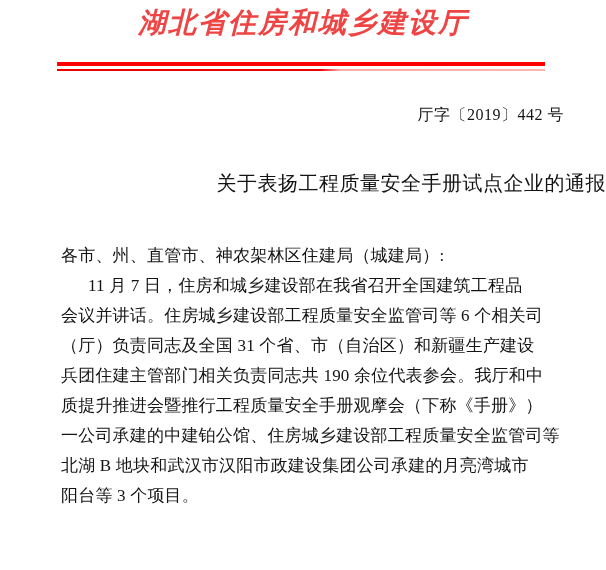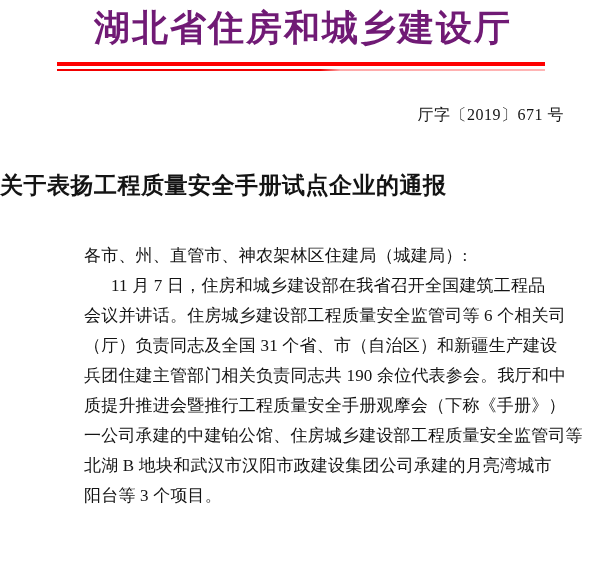--- a/index.html
+++ b/index.html
@@ -15,25 +15,26 @@
     overflow: hidden;
     font-family: "Liberation Serif", "DejaVu Serif", serif;
     color: #141414;
   }
   .header-title {
     position: absolute;
     top: 4px;
     left: 0;
     right: 0;
     text-align: center;
-    font-size: 36px;
+    font-size: 28px;
     font-weight: bold;
     letter-spacing: 2px;
-    color: #701a75;
+    color: #ef4444;
     white-space: nowrap;
+    font-style: italic;
   }
   .rule-thick {
     position: absolute;
     top: 62px;
     left: 57px;
     width: 488px;
     height: 4px;
     background: #fe0000;
   }
   .rule-thin {
@@ -50,56 +51,55 @@
     right: 42px;
     font-size: 16px;
     letter-spacing: 0.5px;
     white-space: nowrap;
   }
   .notice-title {
     position: absolute;
     top: 170px;
     left: 0;
     right: 0;
-    text-align: left;
-    font-size: 23px;
-    font-weight: bold;
+    text-align: right;
+    font-size: 20px;
+    font-weight: normal;
     letter-spacing: 0.5px;
     white-space: nowrap;
   }
   .content {
     position: absolute;
     top: 241px;
     left: 61px;
     width: 492px;
     font-size: 17px;
     line-height: 30px;
     letter-spacing: 0.2px;
-    margin-left: 23px;
   }
   .line {
     height: 30px;
     white-space: nowrap;
   }
   .line.indent {
     padding-left: 27px;
   }
 </style>
 </head>
 <body>
 
 <div class="page">
 
   <div class="header-title">湖北省住房和城乡建设厅</div>
 
   <div class="rule-thick"></div>
 
   <div class="rule-thin"></div>
 
-  <div class="doc-number">厅字〔2019〕671 号</div>
+  <div class="doc-number">厅字〔2019〕442 号</div>
 
   <div class="notice-title">关于表扬工程质量安全手册试点企业的通报</div>
 
   <div class="content">
     <div class="line">各市、州、直管市、神农架林区住建局（城建局）:</div>
     <div class="line indent">11 月 7 日，住房和城乡建设部在我省召开全国建筑工程品</div>
     <div class="line">会议并讲话。住房城乡建设部工程质量安全监管司等 6 个相关司</div>
     <div class="line">（厅）负责同志及全国 31 个省、市（自治区）和新疆生产建设</div>
     <div class="line">兵团住建主管部门相关负责同志共 190 余位代表参会。我厅和中</div>
     <div class="line">质提升推进会暨推行工程质量安全手册观摩会（下称《手册》）</div>

